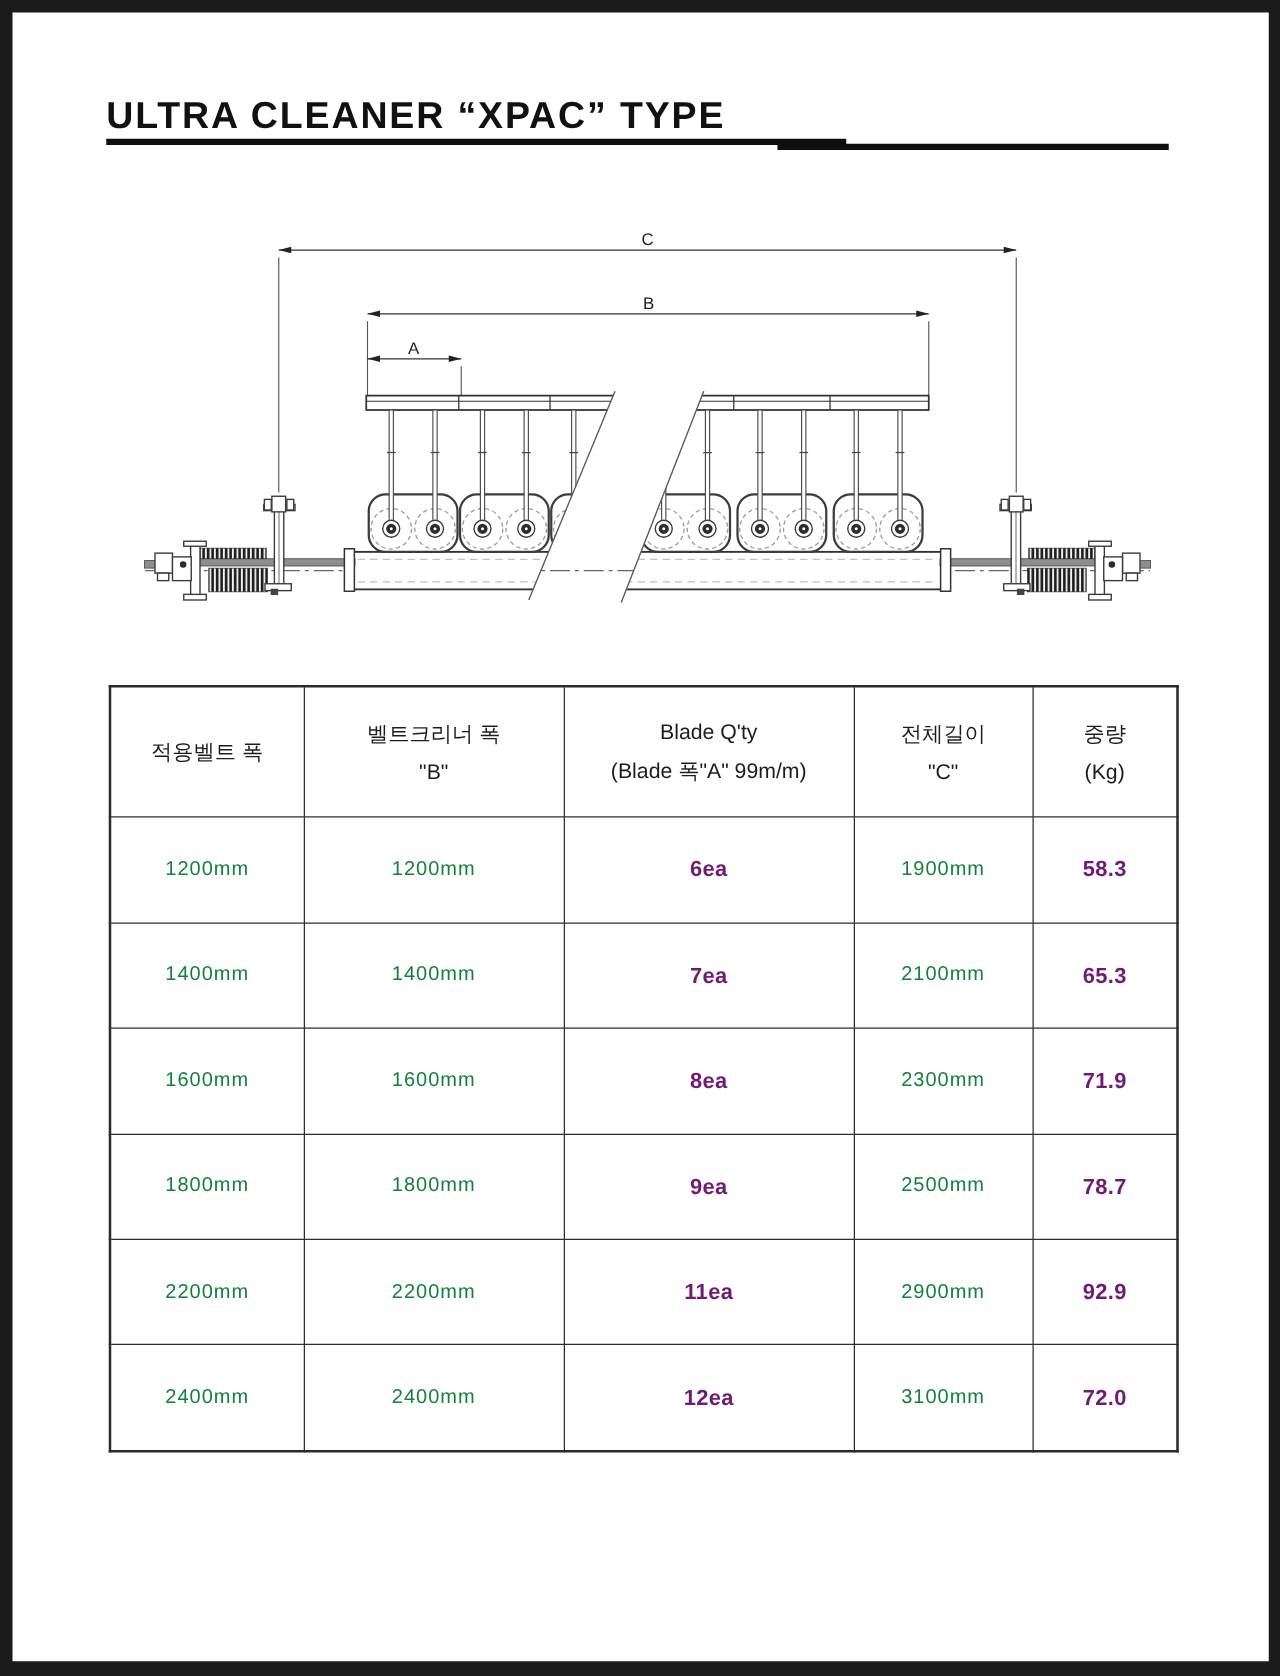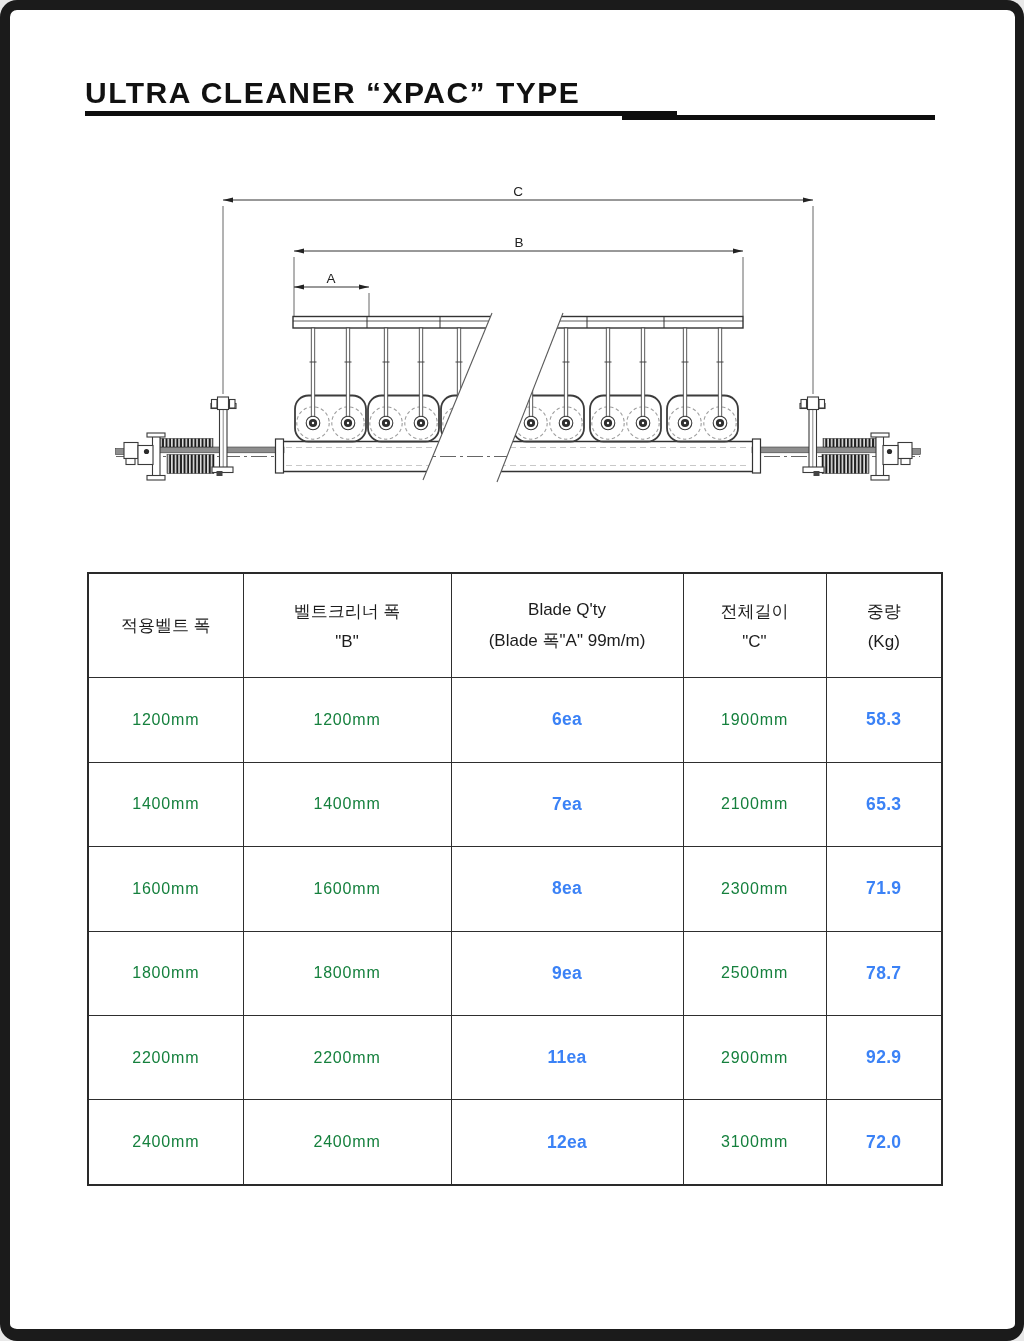--- a/index.html
+++ b/index.html
@@ -5,21 +5,20 @@
   html,body{margin:0;padding:0;background:#e8e8e8;}
   .page{
     position:relative;
     width:1024px;height:1341px;
     background:#ffffff;
     box-sizing:border-box;
     border-style:solid;border-color:#1b1b1b;
     border-width:10px 9px 12px 10px;
     font-family:"Liberation Sans","DejaVu Sans",sans-serif;
     overflow:hidden;
-    border-radius:17px;
   }
   .title{
     position:absolute;left:75px;top:66px;
     font-size:30px;font-weight:bold;color:#111;
     letter-spacing:1.5px;white-space:nowrap;
   }
   .underline-a{position:absolute;left:75px;top:101px;width:592px;height:5px;background:#0e0e0e;}
   .underline-b{position:absolute;left:612px;top:105px;width:313px;height:5px;background:#0e0e0e;}
   .drawing{position:absolute;left:0;top:0;width:1024px;height:520px;}
   .dim-text{font-size:13.5px;fill:#222;font-family:"Liberation Sans",sans-serif;}
@@ -29,26 +28,26 @@
   .spec-table{
     position:absolute;left:77px;top:538px;
     width:854px;height:614px;
     border-collapse:collapse;table-layout:fixed;
   }
   .spec-table td,.spec-table th{
     border:1.5px solid #2e2e2e;
     text-align:center;vertical-align:middle;
     padding:0;overflow:hidden;
   }
-  .spec-table{border:2px solid #2a2a2a;margin-top:24px;}
+  .spec-table{border:2px solid #2a2a2a;}
   th{font-weight:normal;font-size:17px;color:#1c1c1c;height:92px;}
   th .h2{display:block;margin-top:9px;}
   td{height:74.5px;}
   td.mm{font-size:16px;color:#15803d;letter-spacing:0.8px;}
-  td.qty,td.wt{font-size:17.5px;color:#3b82f6;font-weight:bold;letter-spacing:0.3px;}
+  td.qty,td.wt{font-size:17.5px;color:#701a75;font-weight:bold;letter-spacing:0.3px;}
 </style>
 </head>
 <body>
 
 <div class="page">
 
   <div class="title">ULTRA CLEANER “XPAC” TYPE</div>
   <div class="underline-a"></div>
   <div class="underline-b"></div>
 

